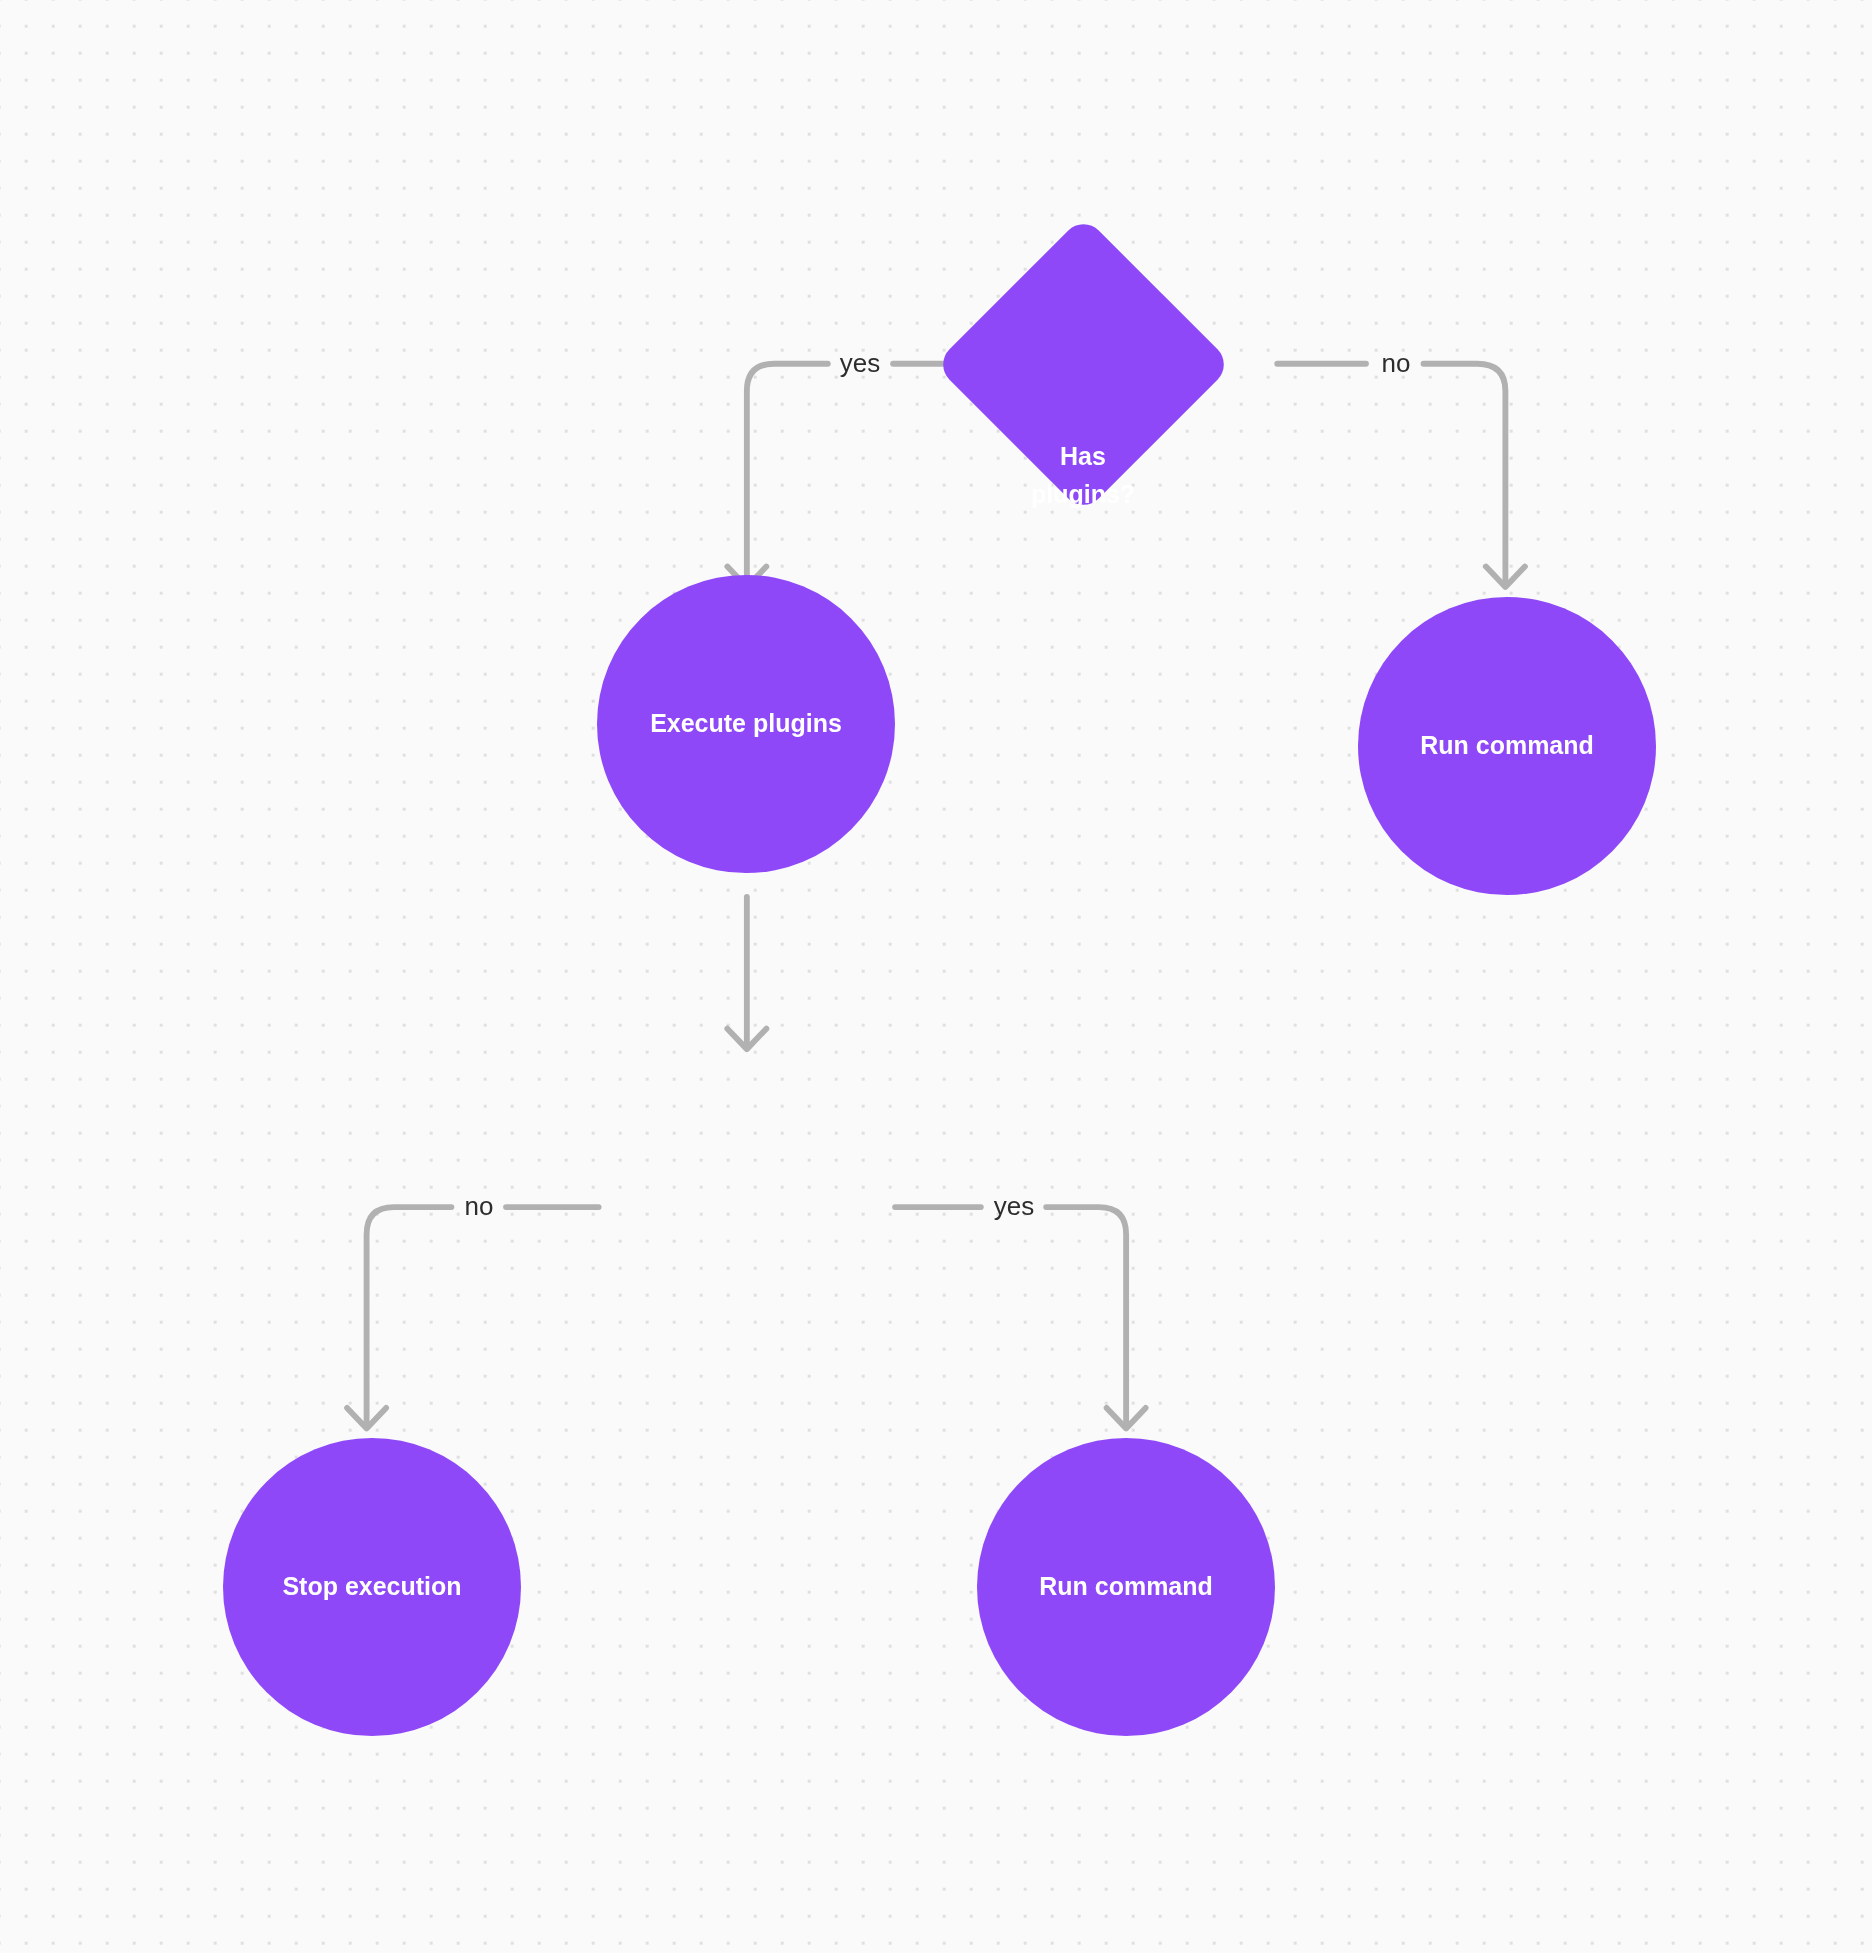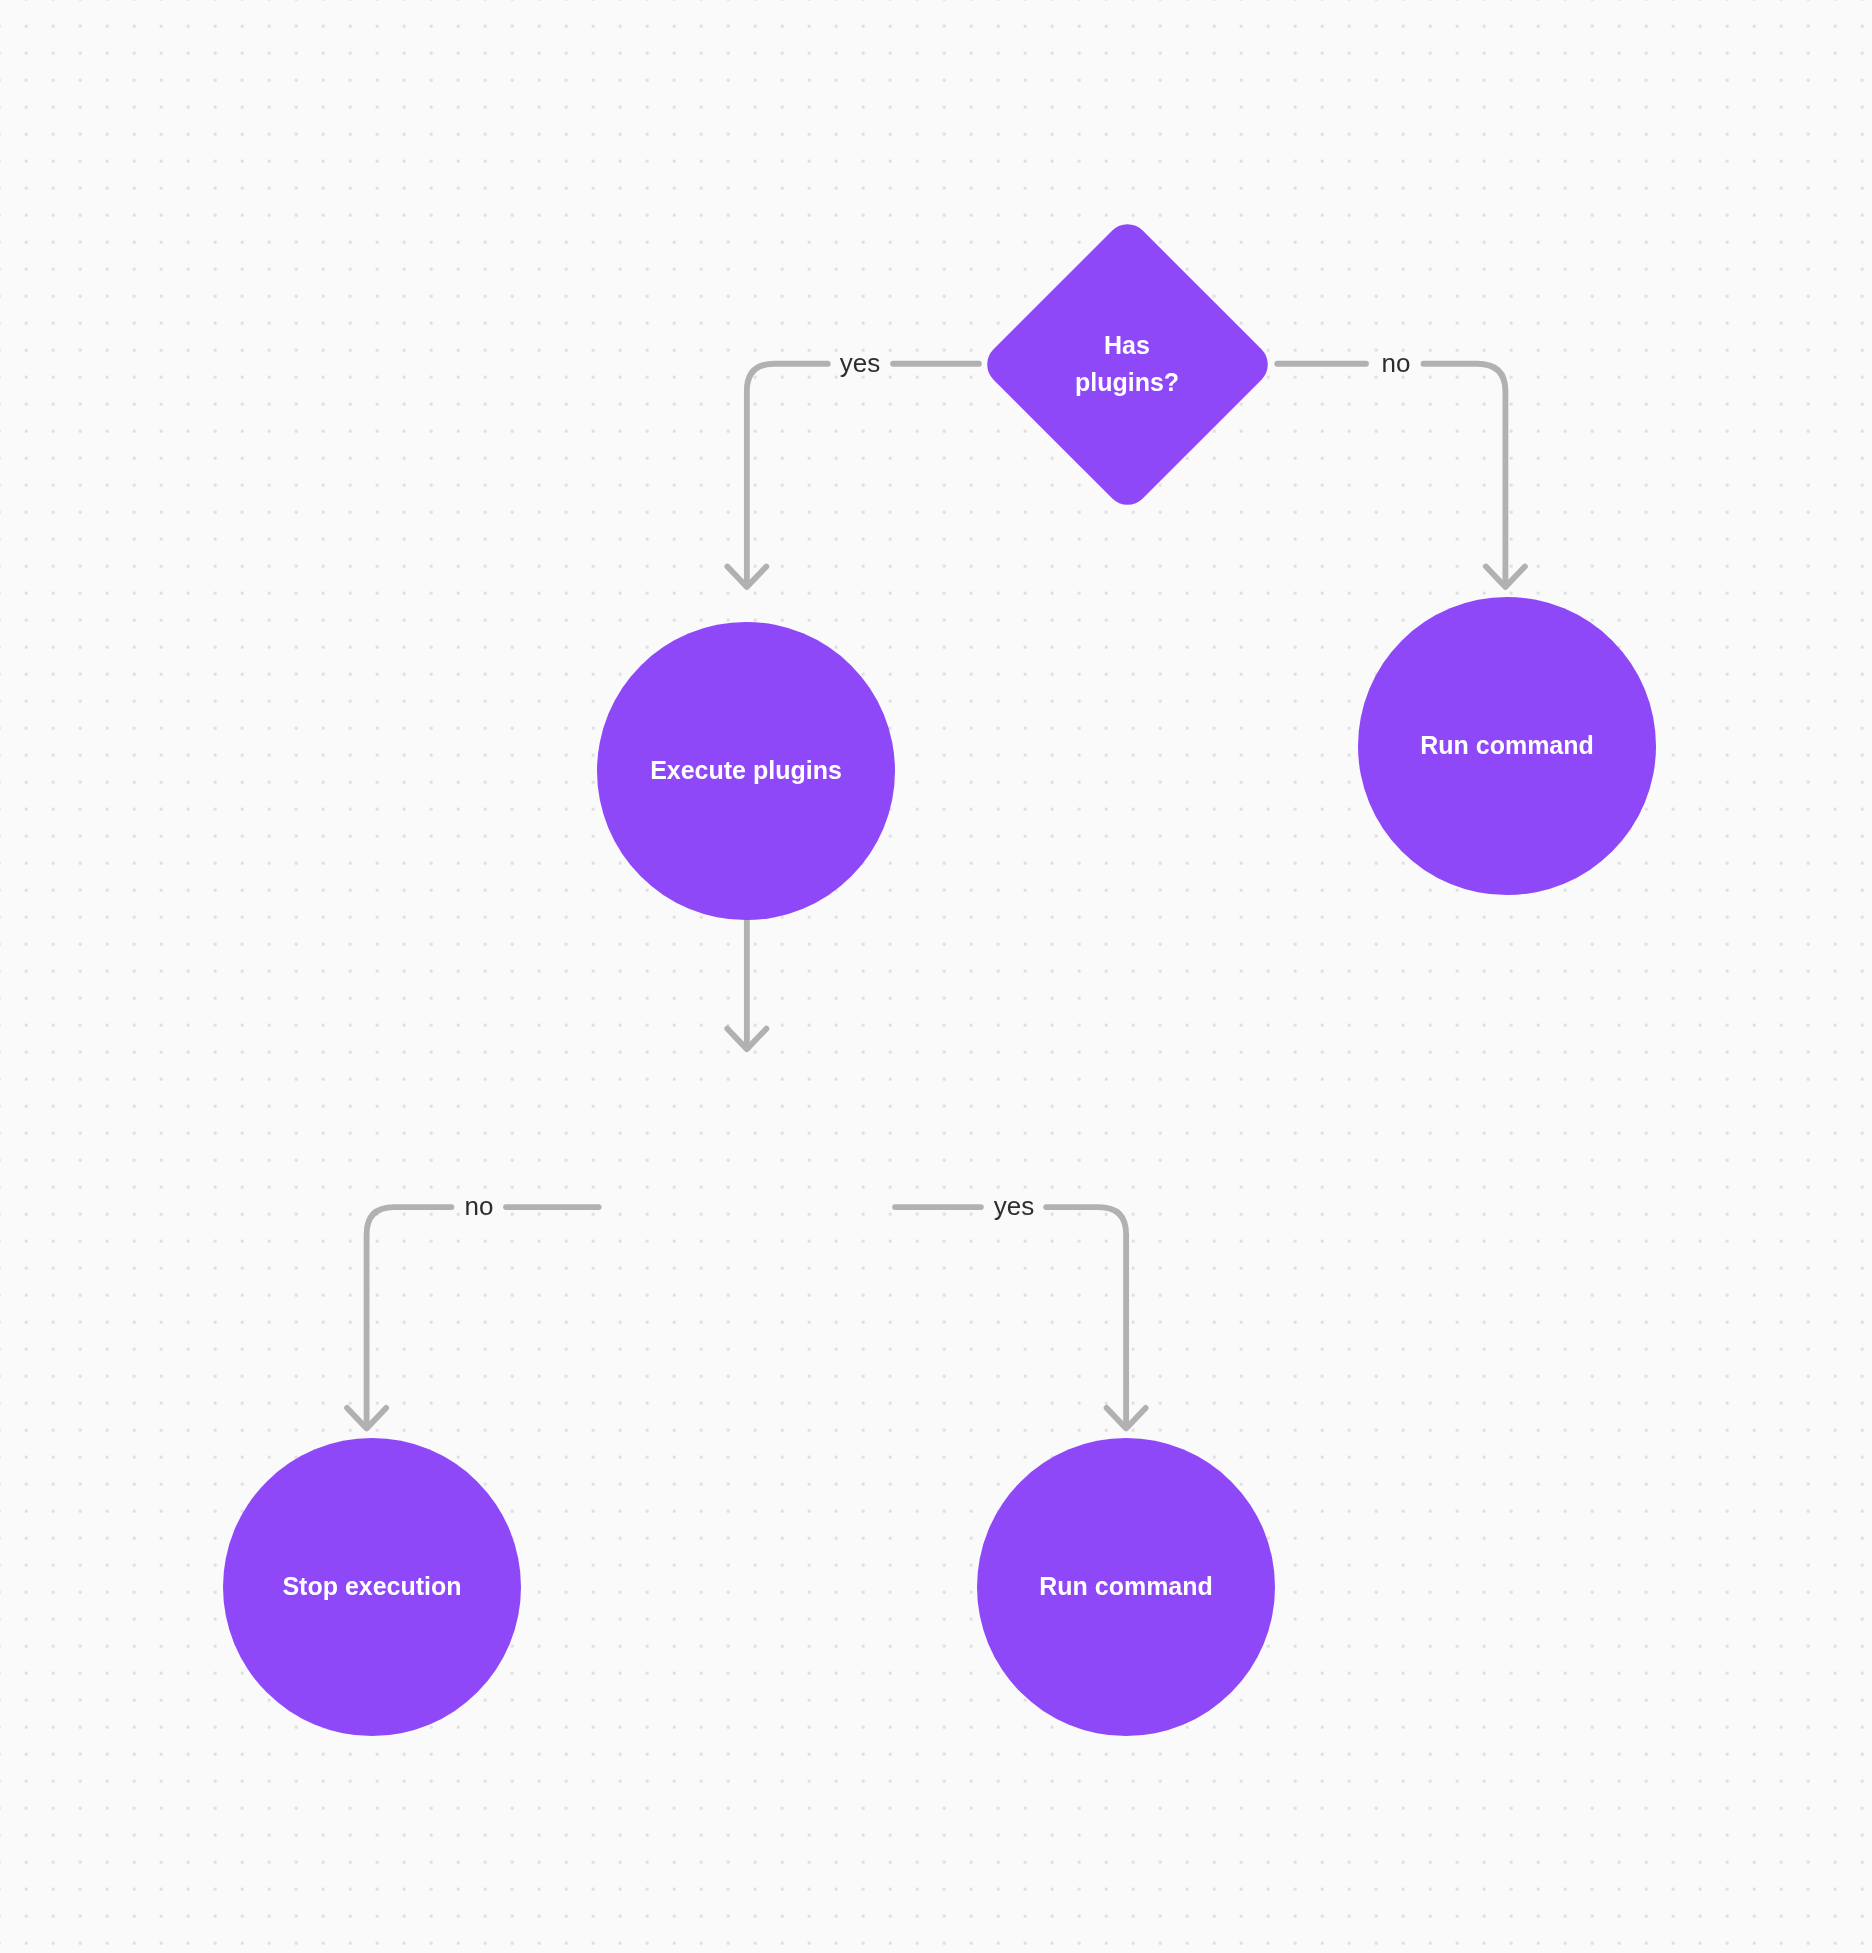--- a/index.html
+++ b/index.html
@@ -102,26 +102,26 @@
 
     <path d="M 614 1238 L 519 1238"></path>
     <path d="M 463 1238 L 404 1238 Q 376 1238 376 1266 L 376 1463"></path>
     <path d="M 356 1444 L 376 1465 L 396 1444"></path>
 
     <path d="M 918 1238 L 1006 1238"></path>
     <path d="M 1073 1238 L 1127 1238 Q 1155 1238 1155 1266 L 1155 1463"></path>
     <path d="M 1135 1444 L 1155 1465 L 1175 1444"></path>
   </svg>
 
-  <div class="node diamond" style="left:978px; top:215px;">
+  <div class="node diamond" style="left:934px; top:215px;align-items:flex-end;">
     <div class="shape-diamond"></div>
     <div class="node-label">Has plugins?</div>
   </div>
 
-  <div class="node circle" style="left:597px; top:622px;">
+  <div class="node circle" style="left:597px; top:575px;">
     <div class="shape-circle"></div>
     <div class="node-label">Execute plugins</div>
   </div>
 
   <div class="node circle" style="left:1358px; top:597px;">
     <div class="shape-circle"></div>
     <div class="node-label">Run command</div>
   </div>
 
 

